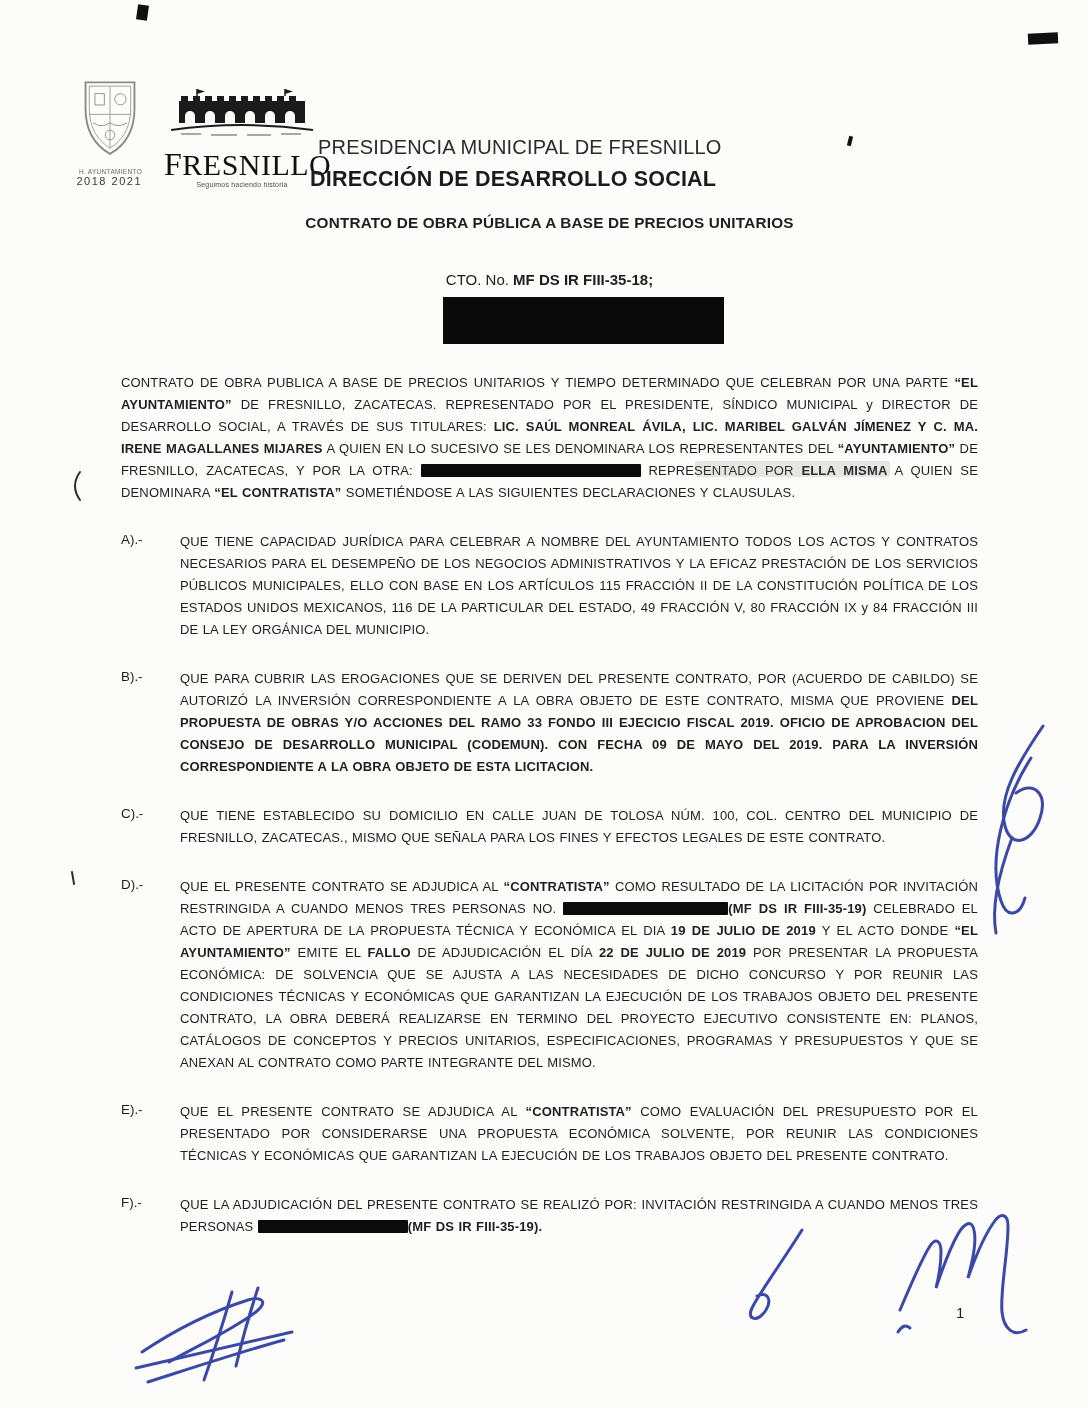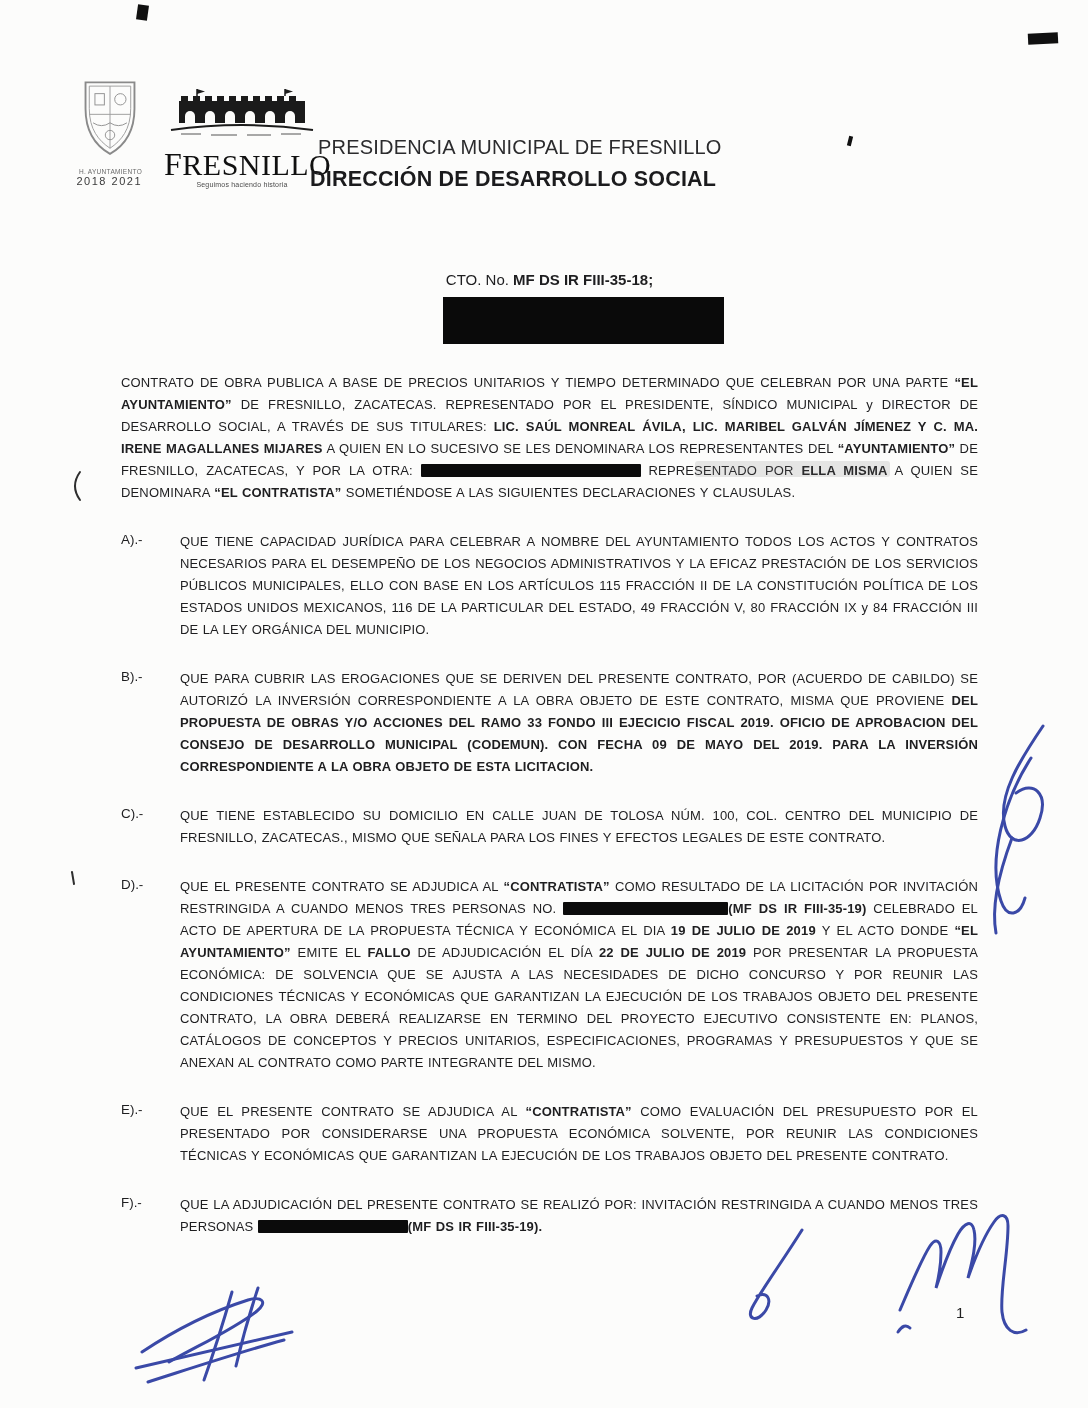--- a/index.html
+++ b/index.html
@@ -97,20 +97,21 @@
       <path d="M118 1 l8 2.5 -8 2.5 z" fill="#1b1b1b"></path>
       <path d="M4 42 q 71 -10 142 0" fill="none" stroke="#1b1b1b" stroke-width="2"></path>
       <path d="M14 46 h20 M44 47 h26 M80 47 h24 M114 46 h20" stroke="#555" stroke-width="1"></path>
     </svg>
     <div class="fres-word">FRESNILLO</div>
     <div class="fres-tag">Seguimos haciendo historia</div>
   </div>
 
   <div class="org1">PRESIDENCIA MUNICIPAL DE FRESNILLO</div>
   <div class="org2">DIRECCIÓN DE DESARROLLO SOCIAL</div>
+  <div class="doc-title">CONTRATO DE OBRA PÚBLICA A BASE DE PRECIOS UNITARIOS</div>
   <div class="cto-line"><span>CTO. No. </span><span class="num">MF DS IR FIII-35-18;</span></div>
   <div class="redaction-block"></div>
 
   <div class="doc-body">
     <div class="para"><span>CONTRATO DE OBRA PUBLICA A BASE DE PRECIOS UNITARIOS Y TIEMPO DETERMINADO QUE CELEBRAN POR UNA PARTE </span><span class="b">“EL AYUNTAMIENTO”</span><span> DE FRESNILLO, ZACATECAS. REPRESENTADO POR EL PRESIDENTE, SÍNDICO MUNICIPAL y DIRECTOR DE DESARROLLO SOCIAL, A TRAVÉS DE SUS TITULARES: </span><span class="b">LIC. SAÚL MONREAL ÁVILA, LIC. MARIBEL GALVÁN JÍMENEZ Y C. MA. IRENE MAGALLANES MIJARES</span><span> A QUIEN EN LO SUCESIVO SE LES DENOMINARA LOS REPRESENTANTES DEL </span><span class="b">“AYUNTAMIENTO”</span><span> DE FRESNILLO, ZACATECAS, Y POR LA OTRA: </span><span class="redacted" style="width: 220px;"></span><span> REPRESENTADO POR </span><span class="b">ELLA MISMA</span><span> A QUIEN SE DENOMINARA </span><span class="b">“EL CONTRATISTA”</span><span> SOMETIÉNDOSE A LAS SIGUIENTES DECLARACIONES Y CLAUSULAS.</span></div>
 
     <div class="clause">
       <div class="clause-label">A).-</div>
       <div class="clause-text para"><span>QUE TIENE CAPACIDAD JURÍDICA PARA CELEBRAR A NOMBRE DEL AYUNTAMIENTO TODOS LOS ACTOS Y CONTRATOS NECESARIOS PARA EL DESEMPEÑO DE LOS NEGOCIOS ADMINISTRATIVOS Y LA EFICAZ PRESTACIÓN DE LOS SERVICIOS PÚBLICOS MUNICIPALES, ELLO CON BASE EN LOS ARTÍCULOS 115 FRACCIÓN II DE LA CONSTITUCIÓN POLÍTICA DE LOS ESTADOS UNIDOS MEXICANOS, 116 DE LA PARTICULAR DEL ESTADO, 49 FRACCIÓN V, 80 FRACCIÓN IX y 84 FRACCIÓN III DE LA LEY ORGÁNICA DEL MUNICIPIO.</span></div>
     </div>

